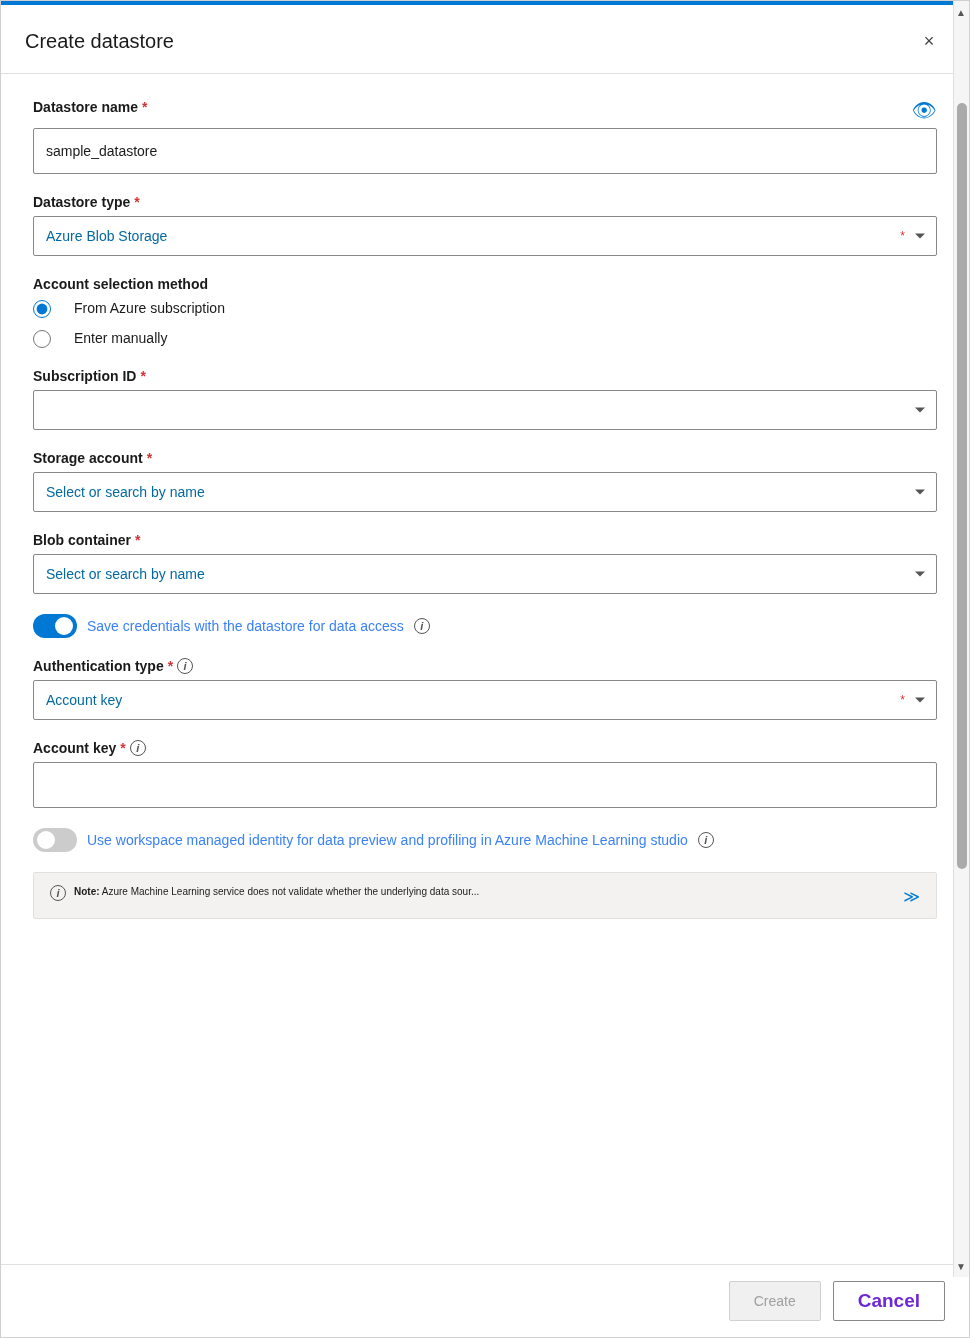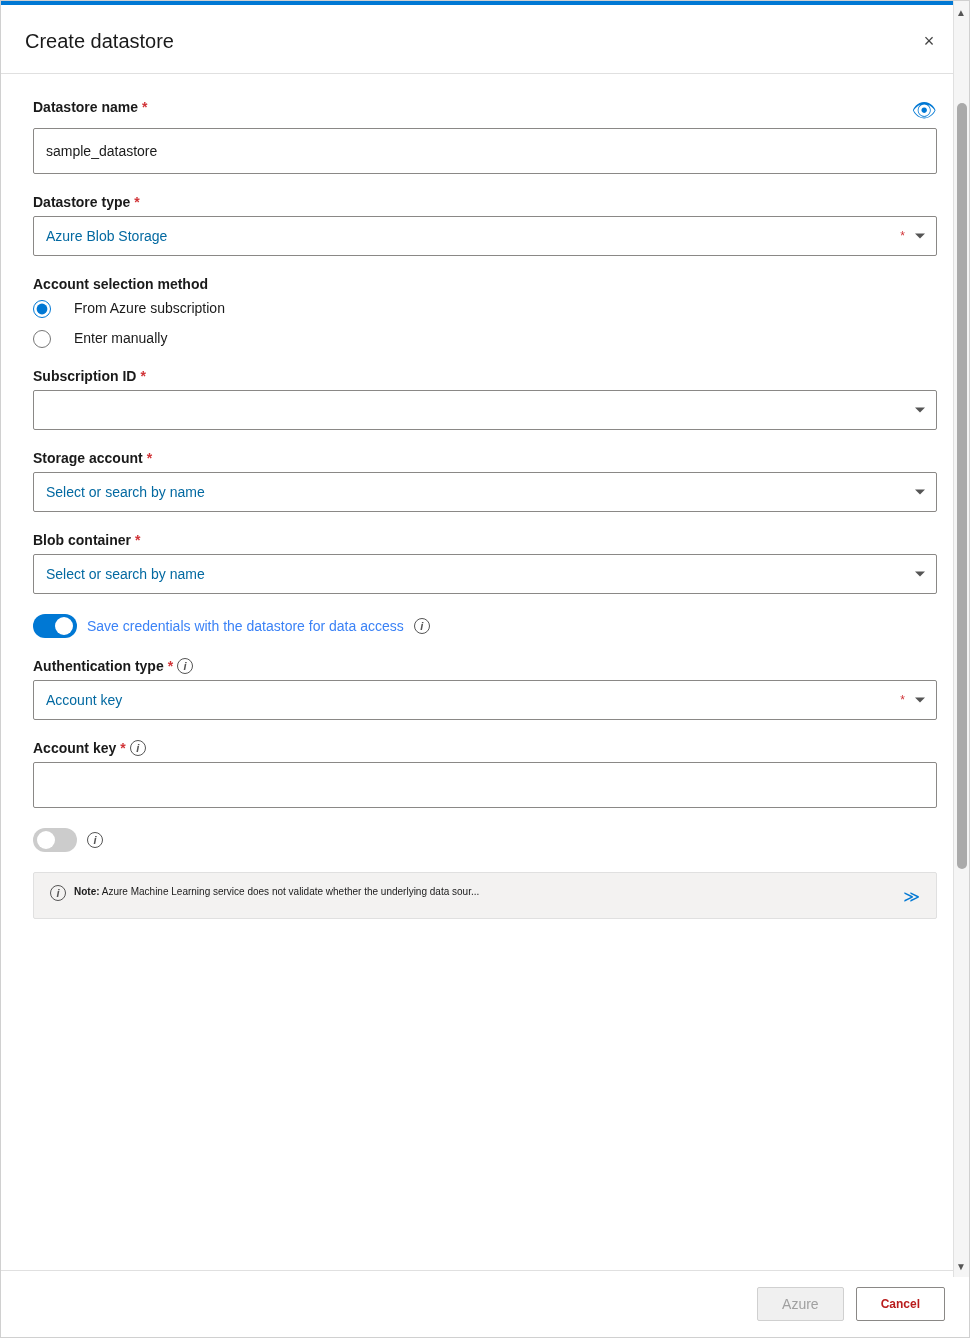--- a/index.html
+++ b/index.html
@@ -281,24 +281,24 @@
       background: #f0f0f0;
       color: #a0a0a0;
       border: 1px solid #d0d0d0;
       padding: 8px 24px;
       font-size: 14px;
       border-radius: 2px;
       cursor: default;
     }
     .btn-cancel {
       background: #fff;
-      color: #b91c1c;
+      color: #6d28d9;
       border: 1px solid #8a8886;
       padding: 8px 24px;
-      font-size: 12px;
+      font-size: 19px;
       border-radius: 2px;
       cursor: pointer;
       font-weight: 600;
     }
   </style>
 </head>
 <body>
 
 <div class="dialog">
   <div class="top-bar"></div>
@@ -422,20 +422,21 @@
         <span class="info-icon">i</span>
       </div>
       <input class="form-input" type="text" value="" style="">
     </div>
 
     <div class="toggle-row">
       <label class="toggle-switch toggle-off">
         <input type="checkbox" style="">
         <span class="toggle-slider"></span>
       </label>
+      <span class="toggle-label">Use workspace managed identity for data preview and profiling in Azure Machine Learning studio</span>
       <span class="info-icon">i</span>
     </div>
 
     <div class="note-box">
       <div class="note-content">
         <span class="info-icon">i</span>
         <span class="note-text">
           <strong>Note:</strong>
           <span>Azure Machine Learning service does not validate whether the underlying data sour...</span>
         </span>
@@ -445,16 +446,16 @@
 
   </div>
 
   <div class="scrollbar-area">
     <span class="scroll-arrow scroll-arrow-up">▲</span>
     <div class="scrollbar-thumb"></div>
     <span class="scroll-arrow scroll-arrow-down">▼</span>
   </div>
 
   <div class="dialog-footer">
-    <button class="btn-create">Azure</button>
+    <button class="btn-create">Create</button>
     <button class="btn-cancel">Cancel</button>
   </div>
 </div>
 
 </body></html>

